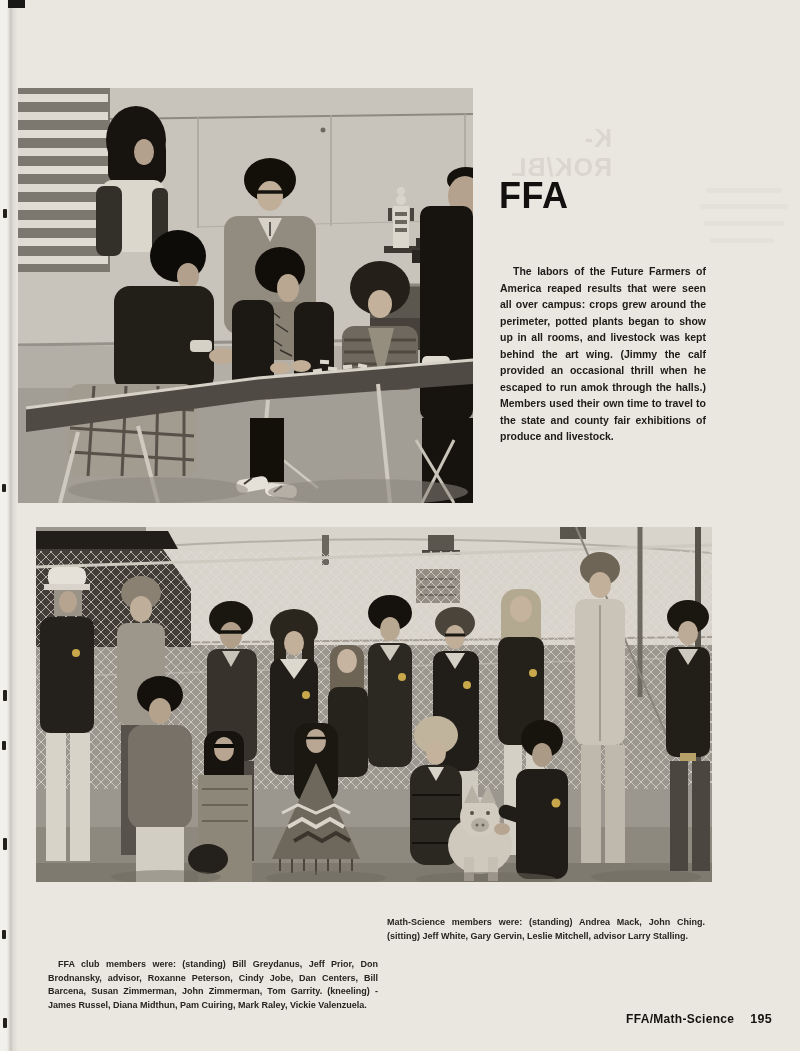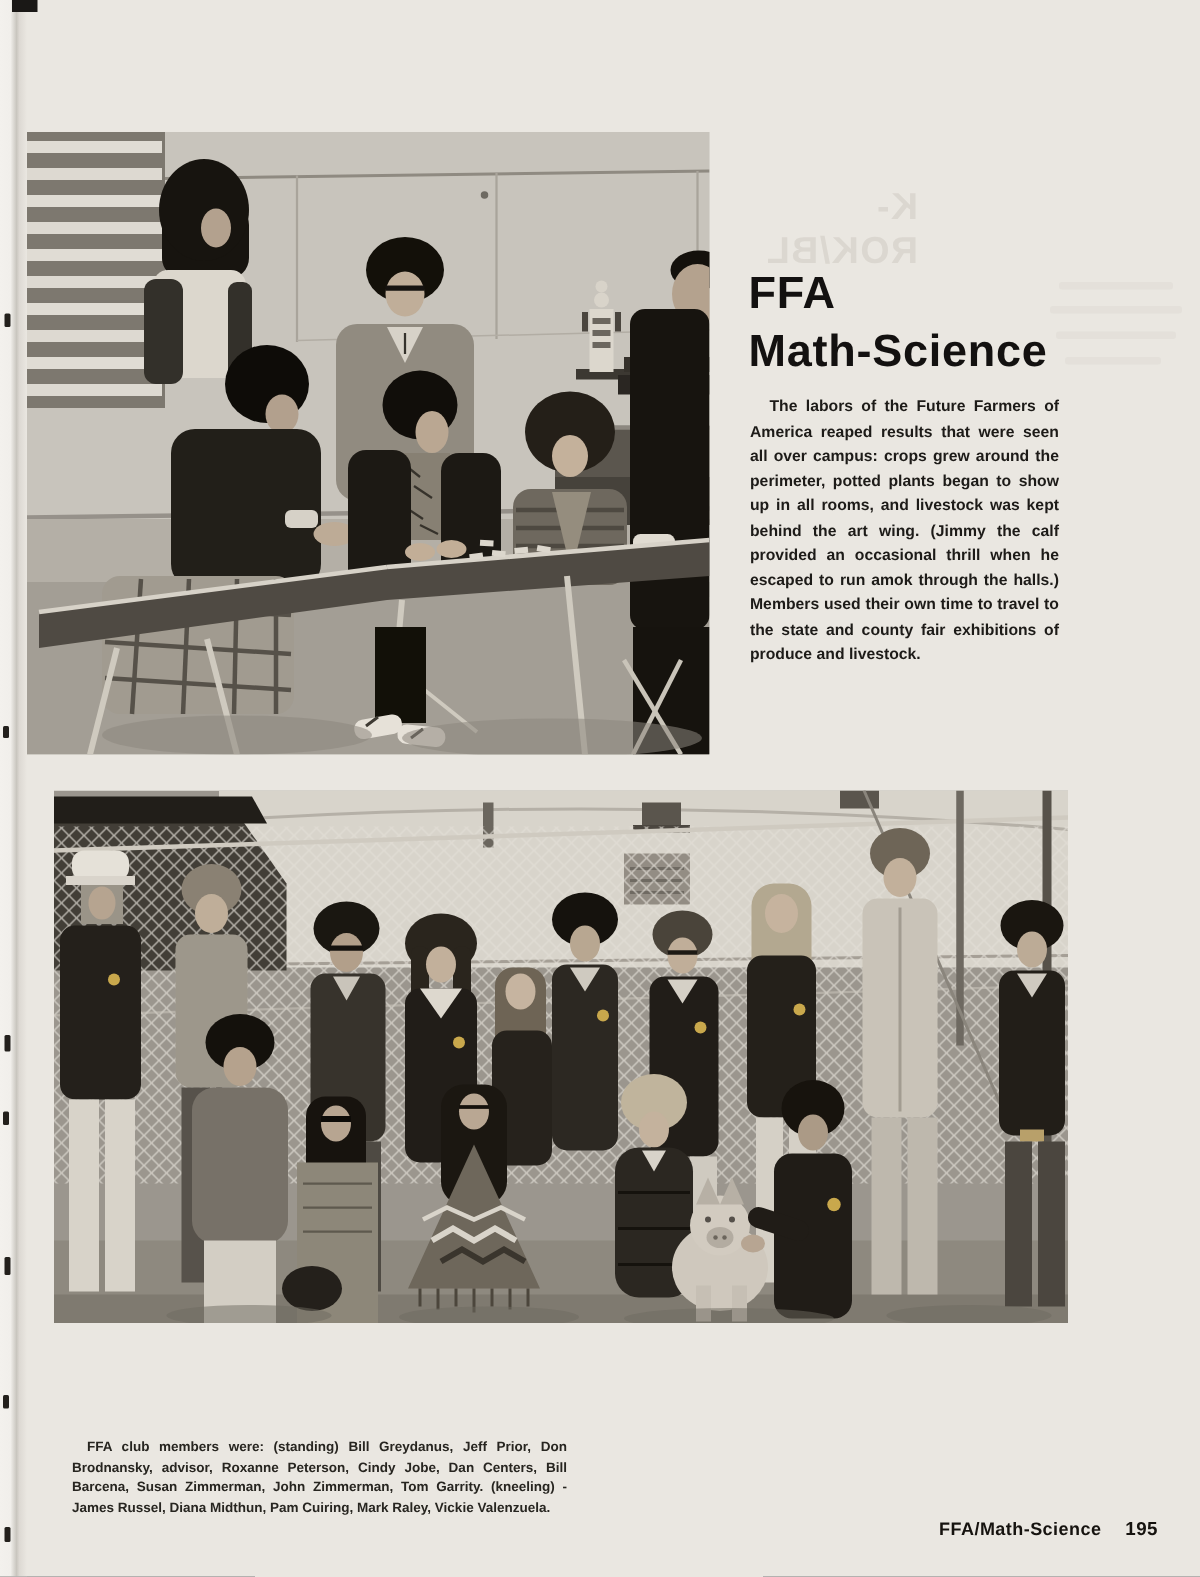--- a/index.html
+++ b/index.html
@@ -23,21 +23,21 @@
   }
   .bleed-bar{position:absolute;background:#e0dcd5;opacity:.6;border-radius:2px;}
   
   figure{margin:0;padding:0;}
   .photo-top{position:absolute;left:18px;top:88px;width:455px;height:415px;}
   .photo-bottom{position:absolute;left:36px;top:527px;width:676px;height:355px;}
   .photo-top svg,.photo-bottom svg{display:block;width:100%;height:100%;}
   
   .headline{
     position:absolute;left:499px;top:176px;
-    font-weight:bold;font-size:30px;line-height:39px;letter-spacing:.5px;color:#131110;
+    font-weight:bold;font-size:36px;line-height:39px;letter-spacing:.5px;color:#131110;
   }
   
   .bodycol{
     position:absolute;left:500px;top:263px;width:206px;
     font-size:10.5px;line-height:16.5px;font-weight:bold;
     text-align:justify;color:#1d1b18;
   }
   .bodycol p{margin:0;text-indent:13px;}
   
   .cap{
@@ -222,21 +222,20 @@
         <line x1="398" y1="352" x2="436" y2="415"></line>
         <line x1="436" y1="352" x2="404" y2="415"></line>
       </g>
       <ellipse cx="140" cy="402" rx="90" ry="13" fill="#8c867d" opacity="0.55"></ellipse>
       <ellipse cx="350" cy="404" rx="100" ry="13" fill="#8c867d" opacity="0.55"></ellipse>
     </svg>
   </figure>
 
   <header class="headline">
     <div>FFA</div>
-    <div>Math-Science</div>
   </header>
 
   <div class="bodycol">
     <p>The labors of the Future Farmers of America reaped results that were seen all over campus: crops grew around the perimeter, potted plants began to show up in all rooms, and livestock was kept behind the art wing. (Jimmy the calf provided an occasional thrill when he escaped to run amok through the halls.) Members used their own time to travel to the state and county fair exhibitions of produce and livestock.</p>
   </div>
 
   <figure class="photo-bottom">
     <svg viewBox="0 0 676 355" preserveAspectRatio="none">
       <defs>
         <pattern id="fence" width="10" height="10" patternUnits="userSpaceOnUse">
@@ -421,18 +420,19 @@
         <ellipse cx="466" cy="302" rx="8" ry="6" fill="#b7a592"></ellipse>
       </g>
       <ellipse cx="130" cy="350" rx="55" ry="7" fill="#6e695f" opacity="0.5"></ellipse>
       <ellipse cx="290" cy="351" rx="60" ry="7" fill="#6e695f" opacity="0.5"></ellipse>
       <ellipse cx="450" cy="352" rx="70" ry="7" fill="#6e695f" opacity="0.5"></ellipse>
       <ellipse cx="610" cy="350" rx="55" ry="7" fill="#6e695f" opacity="0.5"></ellipse>
     </svg>
   </figure>
 
   <p class="cap capL">FFA club members were: (standing) Bill Greydanus, Jeff Prior, Don Brodnansky, advisor, Roxanne Peterson, Cindy Jobe, Dan Centers, Bill Barcena, Susan Zimmerman, John Zimmerman, Tom Garrity. (kneeling) - James Russel, Diana Midthun, Pam Cuiring, Mark Raley, Vickie Valenzuela.</p>
+  <p class="cap capR">Math-Science members were: (standing) Andrea Mack, John Ching. (sitting) Jeff White, Gary Gervin, Leslie Mitchell, advisor Larry Stalling.</p>
 
   <footer class="folio">
     <span>FFA/Math-Science</span><span class="pageno">195</span>
   </footer>
 
 </div>
 
 </body></html>

